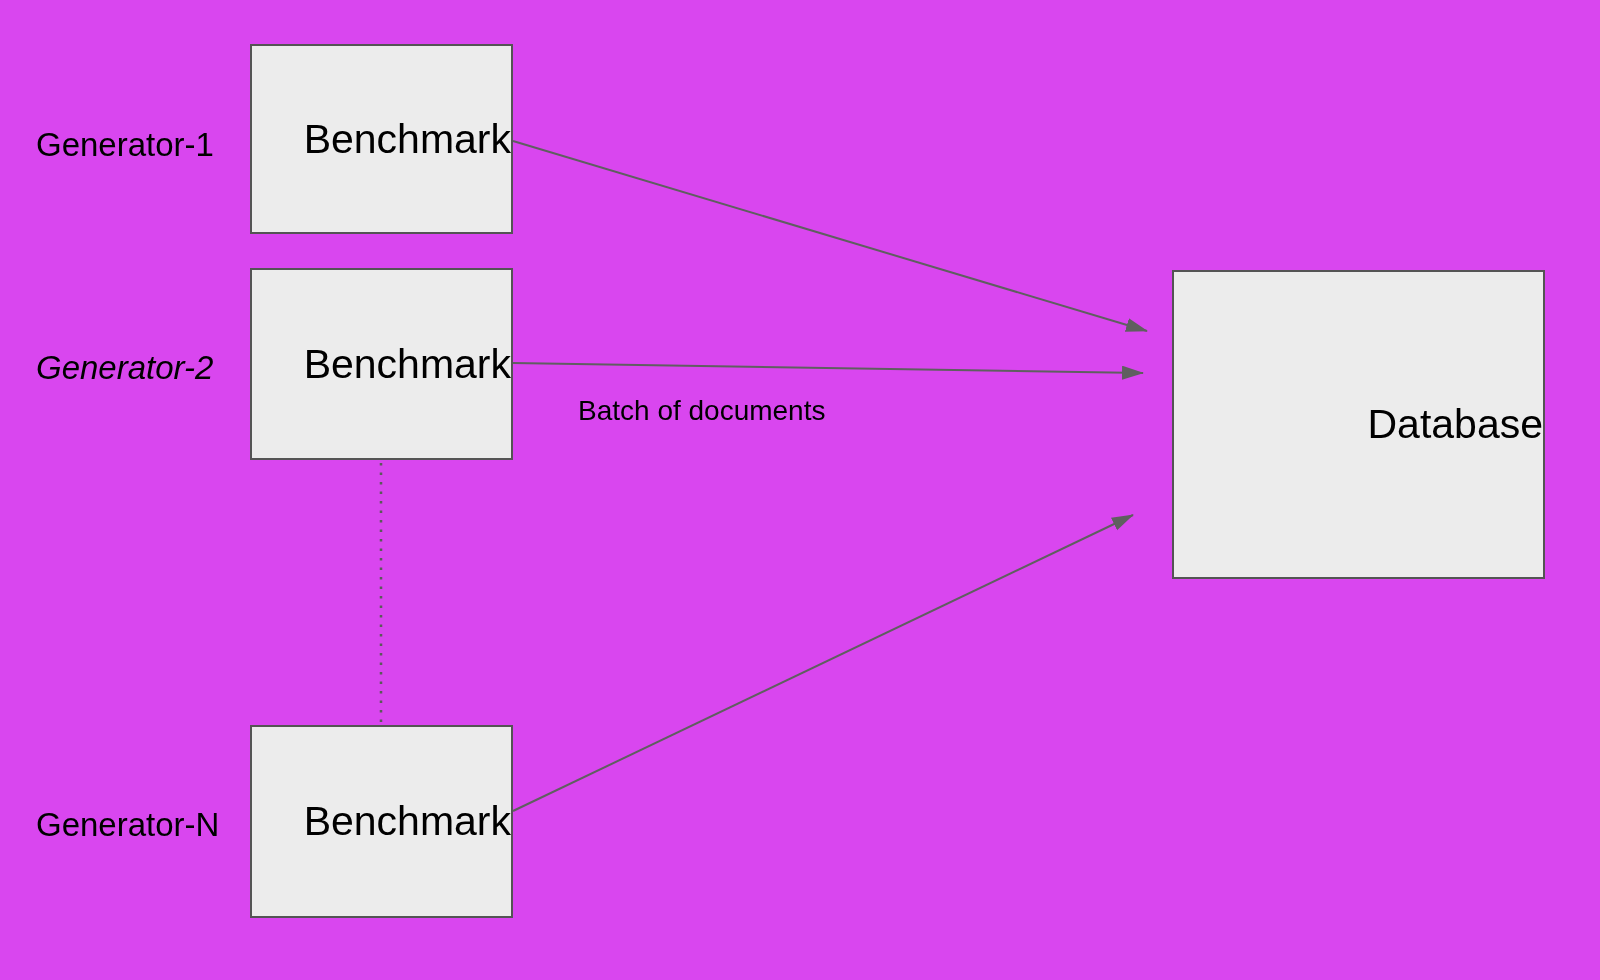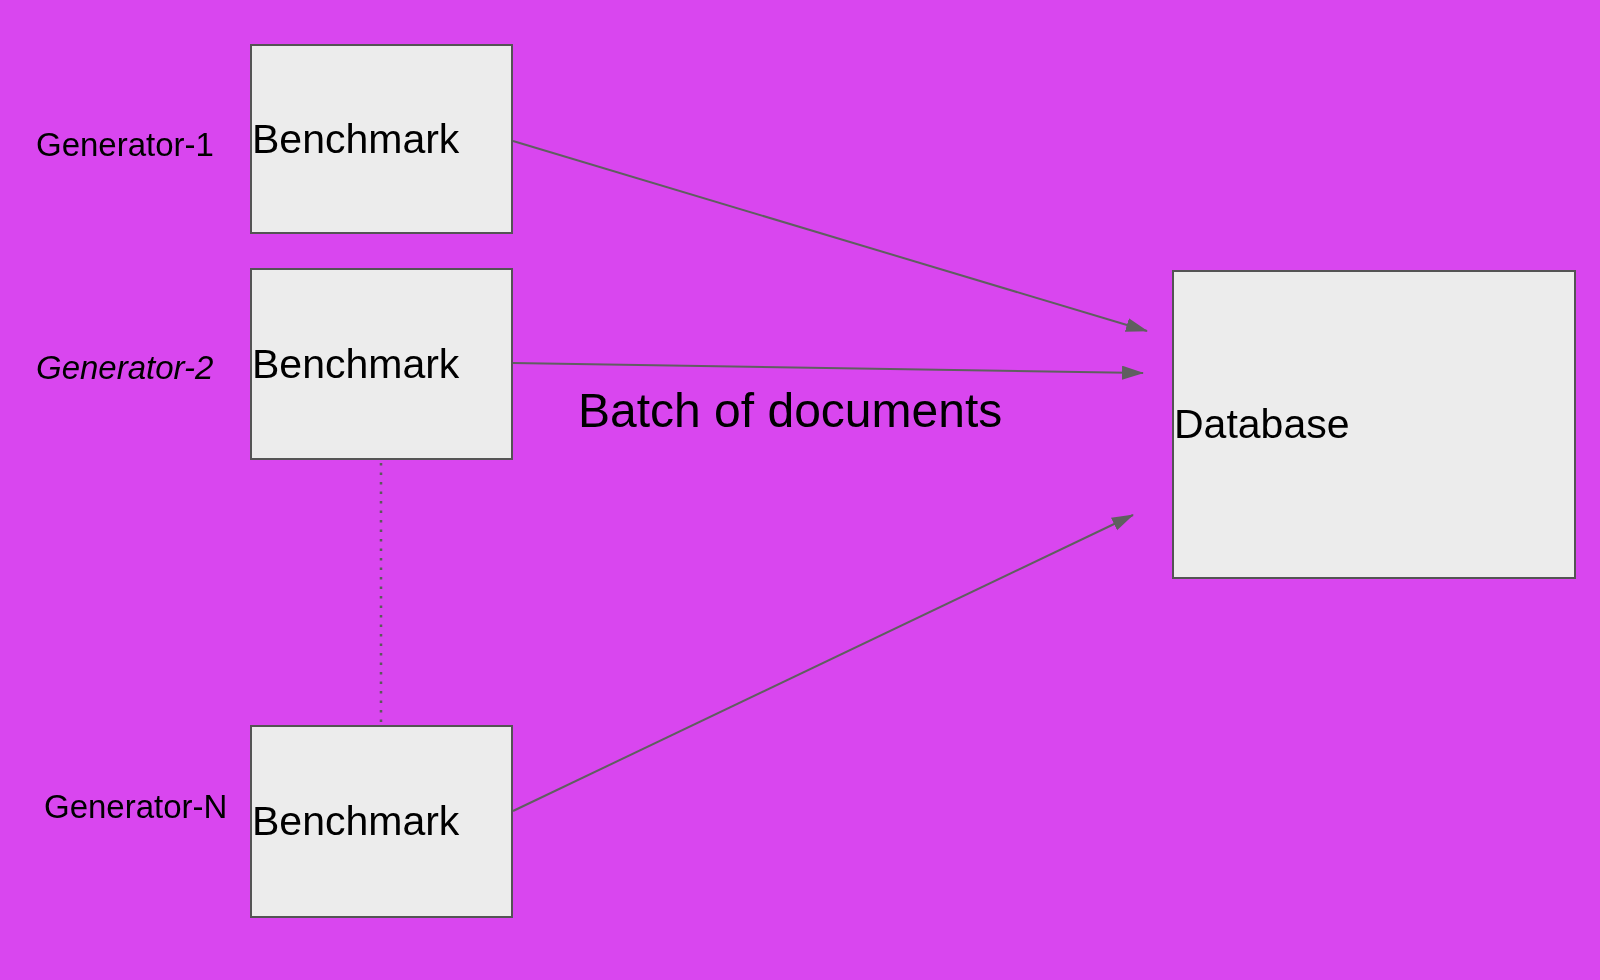--- a/index.html
+++ b/index.html
@@ -22,50 +22,50 @@
     width: 1600px;
     height: 980px;
   }
   .node {
     position: absolute;
     box-sizing: border-box;
     background: #ececec;
     border: 2px solid #545454;
     display: flex;
     align-items: center;
-    justify-content: flex-start;
+    justify-content: flex-end;
   }
   .node .node-label {
     font-size: 41px;
     color: #000000;
     letter-spacing: 0px;
     white-space: nowrap;
   }
   .gen-label {
     position: absolute;
     left: 36px;
     font-size: 33px;
     line-height: 36px;
     color: #000000;
     white-space: nowrap;
   }
   .arrow-label {
     position: absolute;
-    font-size: 48px;
+    font-size: 28px;
     line-height: 44px;
     color: #000000;
     white-space: nowrap;
   }
   .box-1 { left: 250px; top: 44px;  width: 263px; height: 190px; }
   .box-2 { left: 250px; top: 268px; width: 263px; height: 192px; }
   .box-3 { left: 250px; top: 725px; width: 263px; height: 193px; }
-  .box-db { left: 1172px; top: 270px; width: 404px; height: 309px; }
+  .box-db { left: 1172px; top: 270px; width: 373px; height: 309px; }
   .gen-1 { top: 127px; }
   .gen-2 { top: 350px; font-style: italic; }
-  .gen-n { top: 789px; margin-left: 8px; }
+  .gen-n { top: 807px; }
   .batch-label { left: 578px; top: 389px; }
   .flow-line {
     stroke: #5f5f5f;
     stroke-width: 2;
     fill: none;
   }
   .dotted-line {
     stroke: #5a5a5a;
     stroke-width: 2.5;
     stroke-dasharray: 2.5 7;

